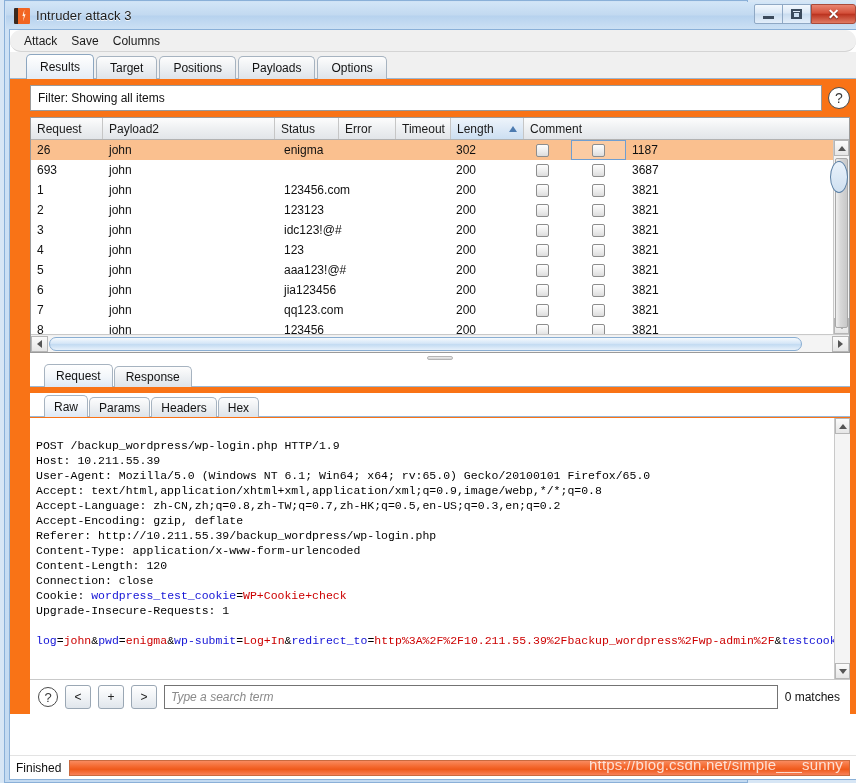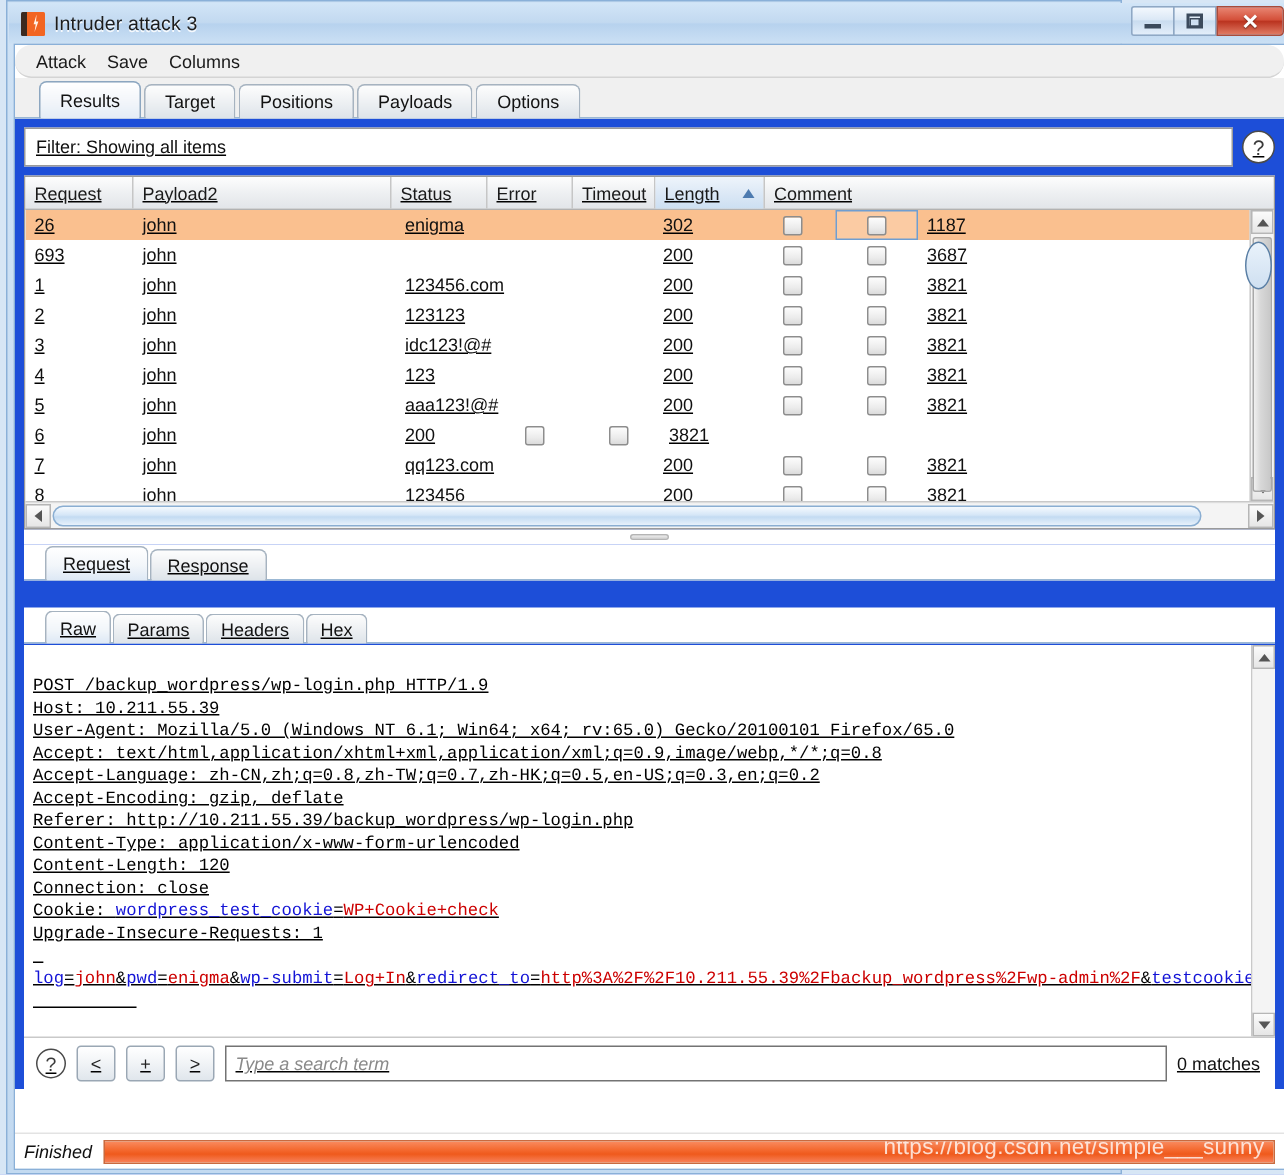--- a/index.html
+++ b/index.html
@@ -128,23 +128,22 @@
   .tab.active {
     background: linear-gradient(to bottom, #ffffff 0%, #f3f6fa 50%, #e3ecf6 100%);
     border-color: #8ca6c0;
     height: 25px;
     z-index: 3;
     top: 1px;
   }
 
   
   .results-pane {
-    padding: 6px 6px 0 6px;
-    background: #1d4ed8;
-    text-decoration: underline;
+    padding: 6px 6px 0 20px;
+    background: #f97316;
   }
   .filter-row { display: flex; align-items: center; gap: 6px; }
   .filter-bar {
     flex: 1;
     height: 26px;
     border: 1px solid #9a9a9a;
     background: #fff;
     display: flex; align-items: center;
     padding-left: 7px;
     font-size: 12px; color: #101010;
@@ -312,21 +311,21 @@
     margin-right: 1px; position: relative; top: 1px;
     cursor: default;
   }
   .rr-tab.active {
     background: linear-gradient(to bottom, #ffffff 0%, #f2f6fa 55%, #dde8f5 100%);
     height: 23px; z-index: 3;
   }
   .sub-tabstrip {
     height: 24px;
     padding-left: 14px;
-    margin-top: 18px;
+    margin-top: 6px;
     display: flex; align-items: flex-end;
     border-bottom: 1px solid #9bb8d4;
     background: #fff;
   }
   .sub-tab {
     height: 20px; padding: 0 9px;
     display: flex; align-items: center;
     font-size: 12px; color: #121212;
     background: linear-gradient(to bottom, #fdfdfd 0%, #eceff2 55%, #dde3e9 100%);
     border: 1px solid #a6b3c0; border-bottom: none;
@@ -401,21 +400,21 @@
 
   
   .statusbar {
     position: absolute; left: 0; right: 0; bottom: 0;
     height: 24px;
     display: flex; align-items: center;
     padding: 0 6px 0 6px;
     background: #ffffff;
     border-top: 1px solid #e3e3e3;
   }
-  .status-text { font-size: 12px; color: #101010; flex: none; margin-right: 8px; font-style: italic; }
+  .status-text { font-size: 12px; color: #101010; flex: none; margin-right: 8px; }
   .progress-outer {
     flex: 1; height: 16px;
     border: 1px solid #c96a3f;
     background: #fbe6d8;
     position: relative;
     overflow: hidden;
   }
   .progress-fill {
     position: absolute; left: 0; top: 0; bottom: 0; width: 100%;
     background: linear-gradient(to bottom, #f98a5e 0%, #f4692f 40%, #ef5a1c 60%, #f8815a 100%);
@@ -593,20 +592,21 @@
               <div class="td cbcell" style="width:55px">
                   <span class="cb"></span>
                 </div>
               <div class="td" style="width:73px">3821</div>
               <div class="td" style="flex:1"></div>
             </div>
 
             <div class="trow">
               <div class="td" style="width:72px">6</div>
               <div class="td" style="width:175px">john</div>
+              <div class="td" style="width:172px">jia123456</div>
               <div class="td" style="width:64px">200</div>
               <div class="td cbcell" style="width:57px">
                   <span class="cb"></span>
                 </div>
               <div class="td cbcell" style="width:55px">
                   <span class="cb"></span>
                 </div>
               <div class="td" style="width:73px">3821</div>
               <div class="td" style="flex:1"></div>
             </div>

